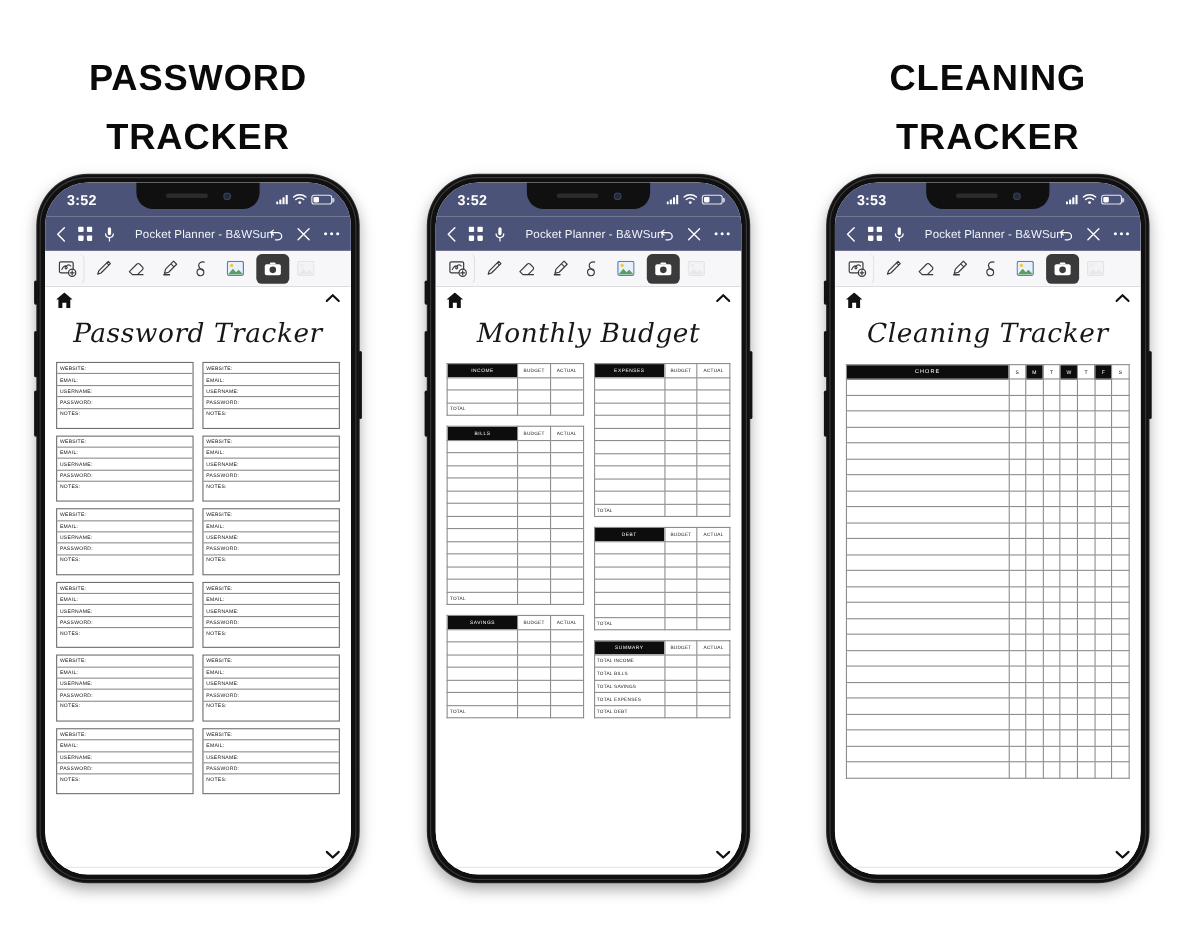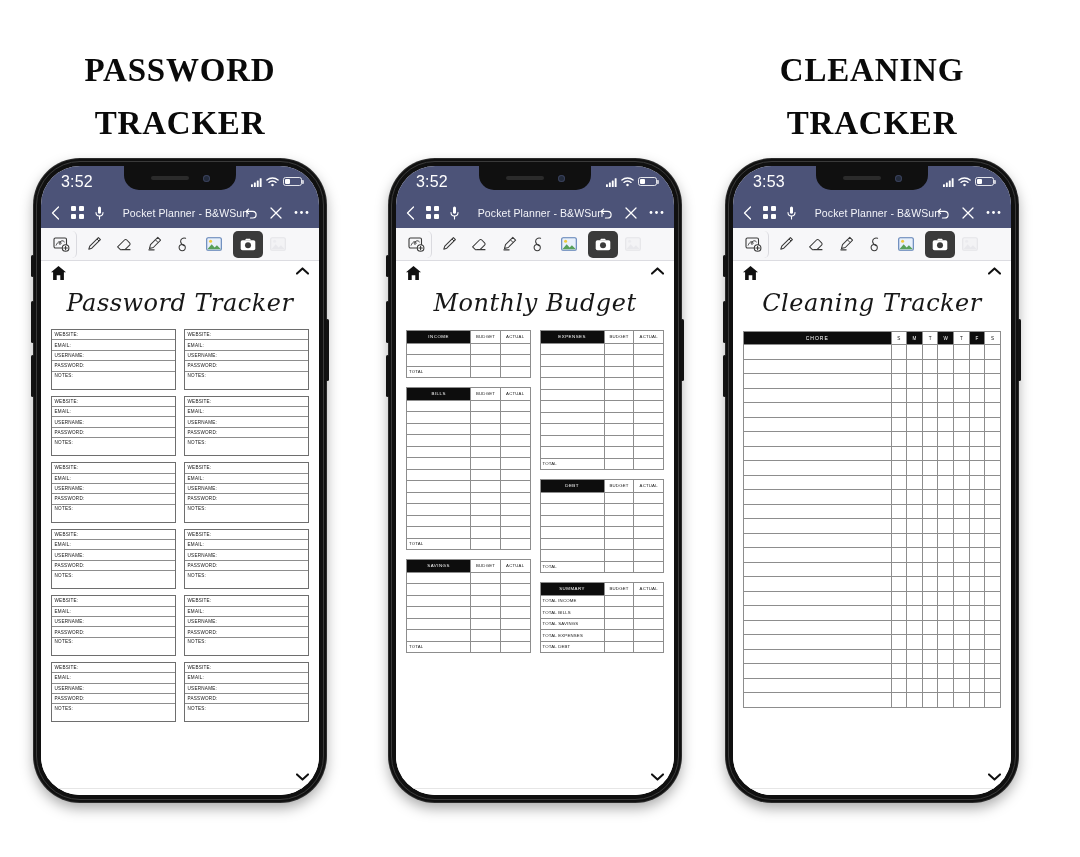--- a/index.html
+++ b/index.html
@@ -19,27 +19,27 @@
 
   
   .col {
     position: absolute;
     top: 0;
     width: 360px;
     height: 857px;
   }
   .col.c1 { left: 0; }
   .col.c2 { left: 355px; }
-  .col.c3 { left: 692px; }
+  .col.c3 { left: 718px; }
 
   .poster-title {
     position: absolute;
     top: 44px; left: 0; right: 0;
     text-align: center;
-    font-family: Liberation Serif, serif;
+    font-family: Liberation Sans, sans-serif;
     font-weight: 700;
     font-size: 33px;
     letter-spacing: 0.8px;
     line-height: 1.62;
     color: #0a0a0a;
     text-transform: uppercase;
   }
   .poster-title .l2 { display: block; }
 
   
@@ -87,22 +87,22 @@
   
   .statusbar {
     position: relative;
     height: 31px;
     background: #4c5378;
     display: flex;
     align-items: center;
     justify-content: space-between;
     padding: 0 17px 0 20px;
     color: #fff;
-    font-size: 16px;
-    font-weight: 400;
+    font-size: 13px;
+    font-weight: 700;
   }
   .notch {
     position: absolute;
     top: 0; left: 50%;
     transform: translateX(-50%);
     width: 112px; height: 24px;
     background: #101010;
     border-radius: 0 0 15px 15px;
     z-index: 5;
     display: flex;

